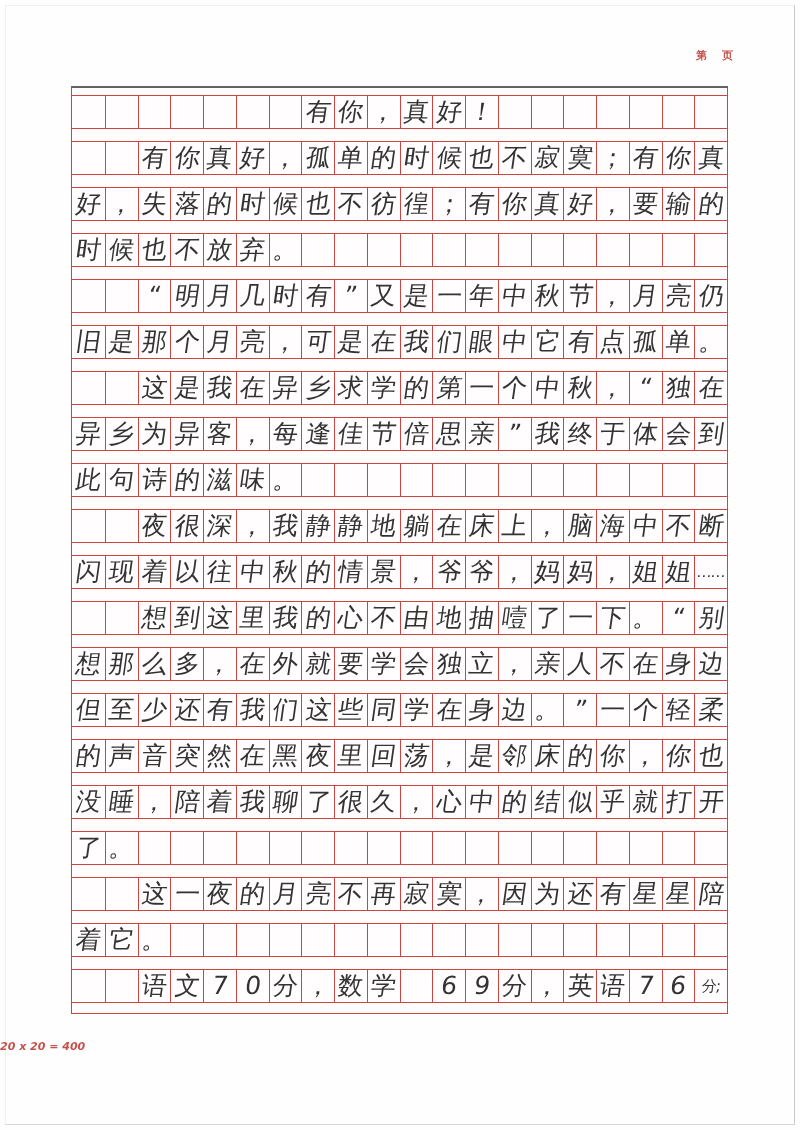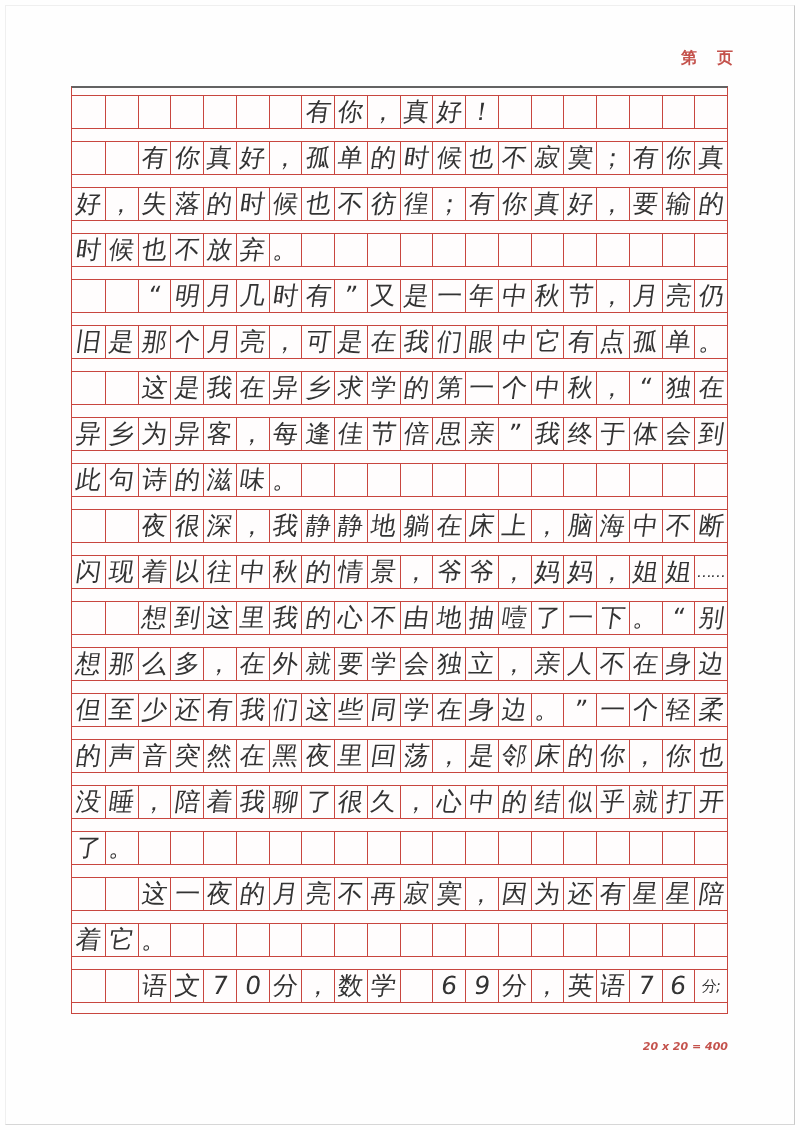--- a/index.html
+++ b/index.html
@@ -30,21 +30,21 @@
     border-bottom-color: #d6d6d6;
     pointer-events: none;
   }
   .page-num {
     position: absolute;
     top: 48px;
     left: 560px;
     width: 175px;
     text-align: right;
     color: var(--note-color);
-    font-size: 16px;
+    font-size: 11px;
     font-weight: bold;
     letter-spacing: 2px;
   }
   .grid {
     position: absolute;
     left: 71px;
     top: 86px;
     width: 657px;
     box-sizing: border-box;
     border-left: 1px solid var(--grid-color);
@@ -80,21 +80,20 @@
     display: inline-block;
     transform: skewX(-8deg);
   }
   .cell:first-child { border-left: none; }
   .cell.multi { font-size: 15px; letter-spacing: -1px; }
   .footer-note {
     position: absolute;
     top: 1040px;
     left: 0;
     width: 728px;
-    text-align: right;
     color: var(--note-color);
     font-size: 11px;
     font-weight: bold;
     font-style: italic;
   }
 </style>
 </head>
 <body>
 
 <div class="sheet">

